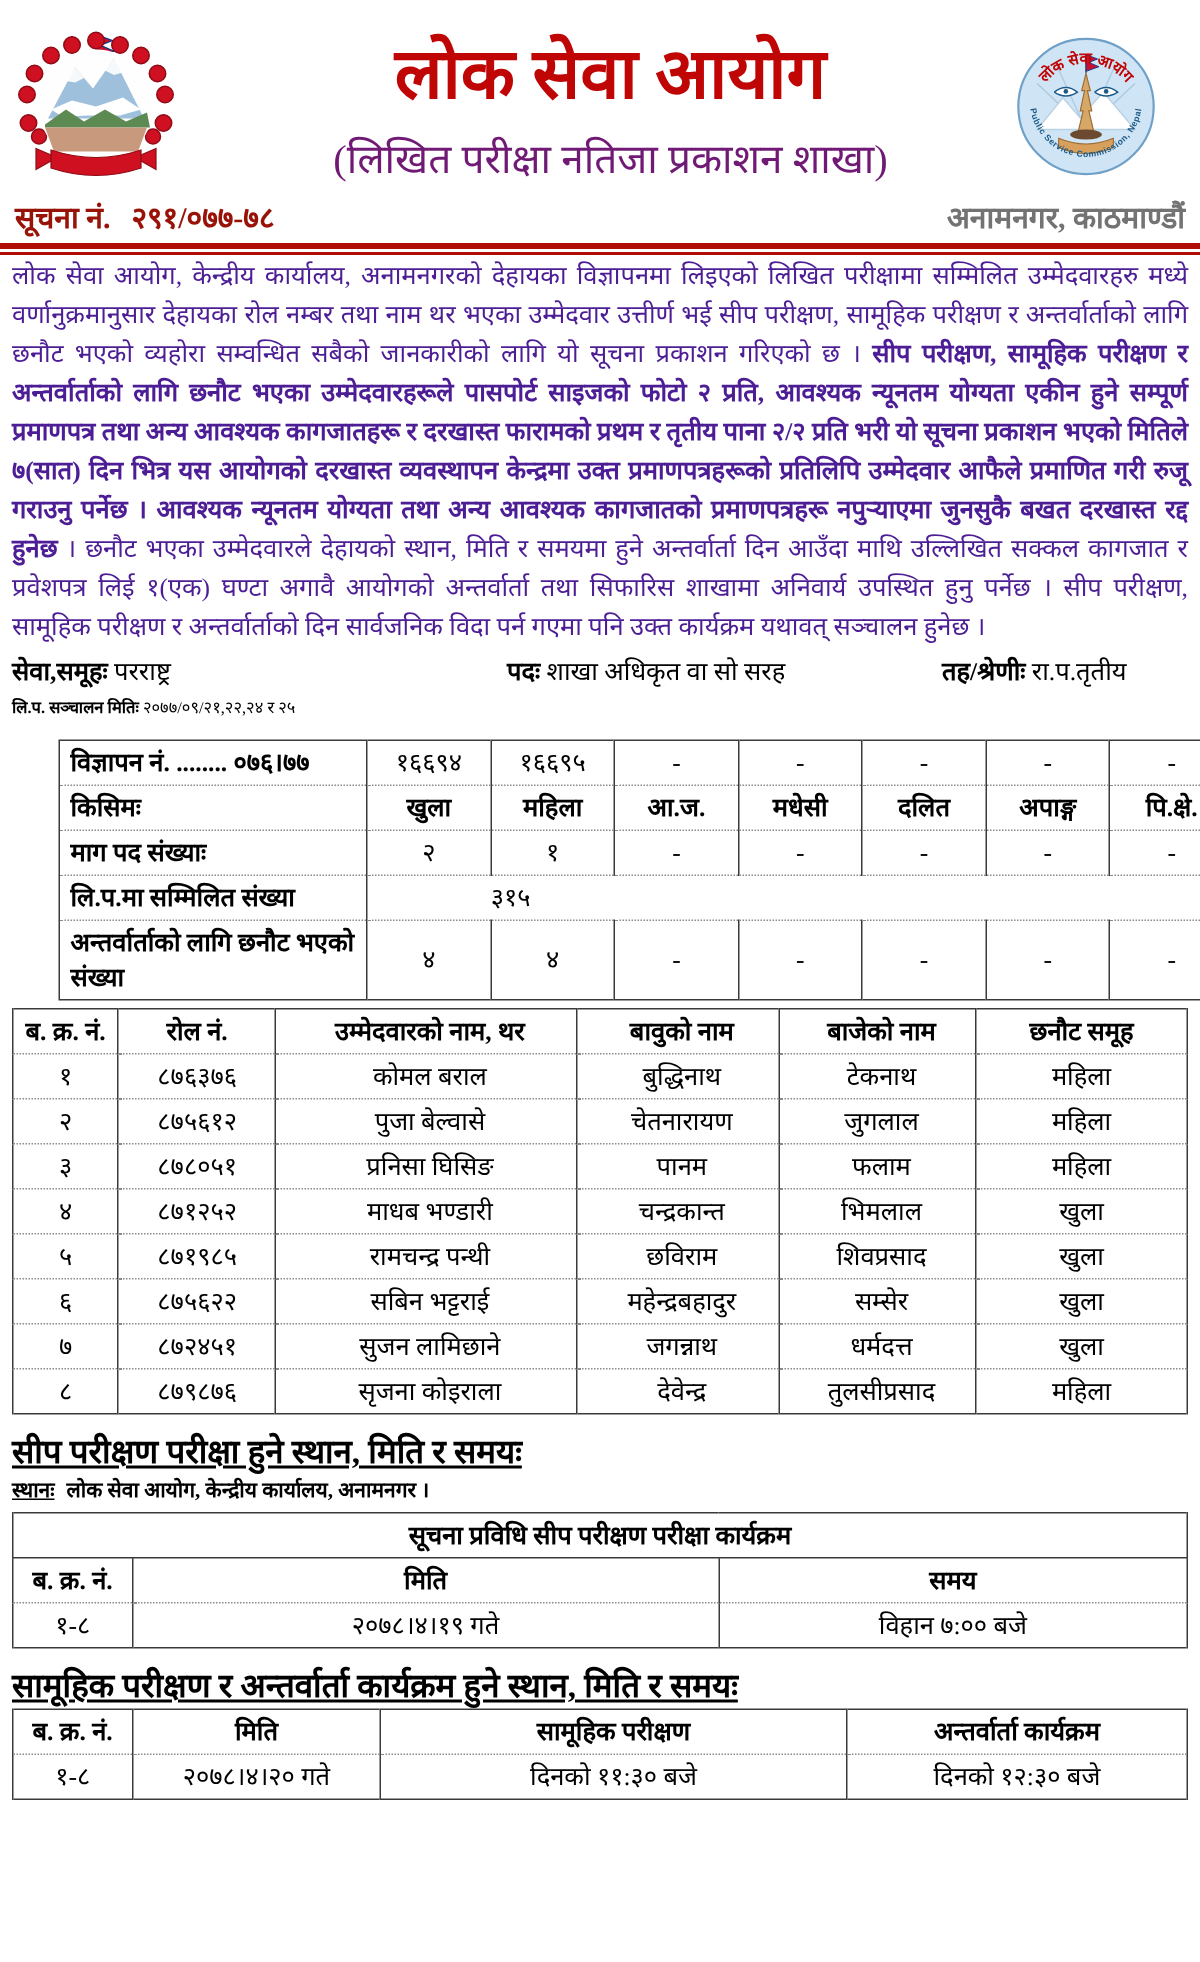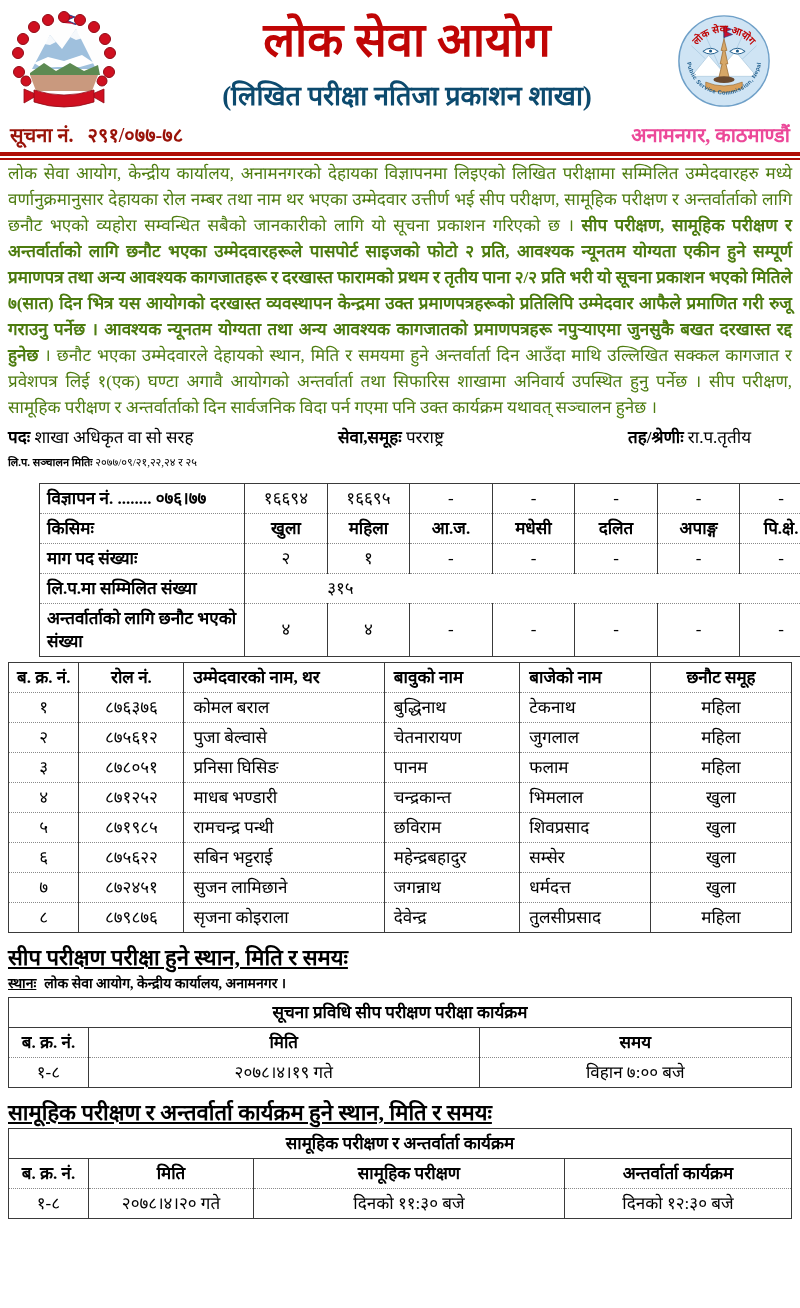--- a/index.html
+++ b/index.html
@@ -2,60 +2,60 @@
 <html><head>
 <meta charset="utf-8">
 <style>
   html,body{margin:0;padding:0;background:#ffffff;}
   .page{
     width:800px;height:1308px;margin:0 auto;background:#fff;
     font-family:"Liberation Serif","DejaVu Serif",serif;
     color:#000;overflow:hidden;position:relative;
   }
   
-  .masthead{display:grid;grid-template-columns:128px 1fr 118px;align-items:start;padding:10px 6px 0 10px;}
+  .masthead{display:grid;grid-template-columns:128px 1fr 118px;align-items:start;padding:20px 6px 0 10px;}
   .logo-box{width:108px;height:102px;}
   .logo-box svg{width:100%;height:100%;}
   .logo-right-box{width:96px;height:98px;margin-top:2px;}
   .logo-right-box svg{width:100%;height:100%;}
   .mast-center{text-align:center;}
   .main-title{
     margin:2px 0 0 0;font-size:47px;line-height:1.2;font-weight:bold;color:#c00505;
     font-family:"Liberation Serif","DejaVu Serif",serif;
   }
-  .sub-title{margin:12px 0 0 0;font-size:27px;line-height:1.2;font-weight:bold;color:#0c4a6e;}
+  .sub-title{margin:12px 0 0 0;font-size:27px;line-height:1.2;font-weight:normal;color:#701a75;}
   .notice-row{display:flex;justify-content:space-between;align-items:flex-end;padding:8px 10px 2px 10px;}
   .notice-left{font-size:20px;font-weight:bold;color:#991208;}
   .notice-left .num{margin-left:14px;}
-  .notice-right{font-size:20px;font-weight:bold;color:#ec4899;}
+  .notice-right{font-size:20px;font-weight:bold;color:#737373;}
   .double-rule{margin:2px 0 0 0;}
   .rule-thick{height:4px;background:#b00d05;}
   .rule-gap{height:2px;background:#fff;}
   .rule-thin{height:2px;background:#b00d05;}
   .date-line{text-align:right;padding:1px 10px 0 0;font-size:17px;color:#7e341f;}
   
   .intro{
-    margin:1px 8px 4px 8px;font-size:17px;line-height:26px;text-align:justify;color:#4d7c0f;
+    margin:1px 8px 4px 8px;font-size:17px;line-height:26px;text-align:justify;color:#4c1d95;
   }
   .b{font-weight:bold;}
   
   .meta-a{display:grid;grid-template-columns:330px 290px 1fr;padding:0 8px;font-size:17px;line-height:25px;}
   .meta-b{display:grid;grid-template-columns:330px 1fr;padding:0 8px 4px 8px;font-size:11px;line-height:25px;}
   .meta-a .lab,.meta-b .lab{font-weight:bold;}
   
   table{border-collapse:collapse;table-layout:fixed;width:784px;margin:0 8px;font-size:17px;}
   th,td{
     border-left:1.5px solid #3a3a3a;border-right:1.5px solid #3a3a3a;
     border-top:1px dotted #8a8a8a;border-bottom:1px dotted #8a8a8a;
     padding:3px 4px;text-align:center;vertical-align:middle;line-height:23px;
     overflow:hidden;white-space:nowrap;
   }
   table{border:1.5px solid #3a3a3a;}
   .lblcell{text-align:left;font-weight:bold;padding-left:7px;}
-  .tl{text-align:left;padding-left:9px;}
+  .tl{text-align:center;padding-left:9px;}
   .summary-table{margin-top:4px;margin-left:39px;}
   .span-val{text-align:left;padding-left:82px;}
   .cand-table{margin-top:5px;}
   .cand-table th{font-weight:bold;}
   .cap-row th{font-weight:bold;border-bottom:1.5px solid #3a3a3a;}
   
   .section-heading{
     margin:8px 8px 2px 8px;font-size:22px;font-weight:bold;text-decoration:underline;
   }
   .venue-line{margin:2px 8px 5px 8px;font-size:14px;font-weight:bold;}
@@ -145,22 +145,22 @@
   <div class="double-rule">
     <div class="rule-thick"></div>
     <div class="rule-gap"></div>
     <div class="rule-thin"></div>
   </div>
 
 
   <p class="intro"><span>लोक सेवा आयोग, केन्द्रीय कार्यालय, अनामनगरको देहायका विज्ञापनमा लिइएको लिखित परीक्षामा सम्मिलित उम्मेदवारहरु मध्ये वर्णानुक्रमानुसार देहायका रोल नम्बर तथा नाम थर भएका उम्मेदवार उत्तीर्ण भई सीप परीक्षण, सामूहिक परीक्षण र अन्तर्वार्ताको लागि छनौट भएको व्यहोरा सम्वन्धित सबैको जानकारीको लागि यो सूचना प्रकाशन गरिएको छ । </span><span class="b">सीप परीक्षण, सामूहिक परीक्षण र अन्तर्वार्ताको लागि छनौट भएका उम्मेदवारहरूले पासपोर्ट साइजको फोटो २ प्रति, आवश्यक न्यूनतम योग्यता एकीन हुने सम्पूर्ण प्रमाणपत्र तथा अन्य आवश्यक कागजातहरू र दरखास्त फारामको प्रथम र तृतीय पाना २/२ प्रति भरी यो सूचना प्रकाशन भएको मितिले ७(सात) दिन भित्र यस आयोगको दरखास्त व्यवस्थापन केन्द्रमा उक्त प्रमाणपत्रहरूको प्रतिलिपि उम्मेदवार आफैले प्रमाणित गरी रुजू गराउनु पर्नेछ । आवश्यक न्यूनतम योग्यता तथा अन्य आवश्यक कागजातको प्रमाणपत्रहरू नपुऱ्याएमा जुनसुकै बखत दरखास्त रद्द हुनेछ</span><span> । छनौट भएका उम्मेदवारले देहायको स्थान, मिति र समयमा हुने अन्तर्वार्ता दिन आउँदा माथि उल्लिखित सक्कल कागजात र प्रवेशपत्र लिई १(एक) घण्टा अगावै आयोगको अन्तर्वार्ता तथा सिफारिस शाखामा अनिवार्य उपस्थित हुनु पर्नेछ । सीप परीक्षण, सामूहिक परीक्षण र अन्तर्वार्ताको दिन सार्वजनिक विदा पर्न गएमा पनि उक्त कार्यक्रम यथावत् सञ्चालन हुनेछ ।</span></p>
 
   <div class="meta-a">
+    <div><span class="lab">सेवा,समूहः</span> <span>परराष्ट्र</span></div>
     <div><span class="lab">पदः</span> <span>शाखा अधिकृत वा सो सरह</span></div>
-    <div><span class="lab">सेवा,समूहः</span> <span>परराष्ट्र</span></div>
     <div><span class="lab">तह/श्रेणीः</span> <span>रा.प.तृतीय</span></div>
   </div>
   <div class="meta-b">
     <div><span class="lab">लि.प. सञ्चालन मितिः</span> <span>२०७७/०९/२१,२२,२४ र २५</span></div>
   </div>
 
   <table class="summary-table">
     <colgroup>
         <col style="width:26.2%">
         <col style="width:10.54%">
@@ -333,23 +333,20 @@
 
   <div class="section-heading">सामूहिक परीक्षण र अन्तर्वार्ता कार्यक्रम हुने स्थान, मिति र समयः</div>
   <table>
     <colgroup>
         <col style="width:10.2%">
         <col style="width:21.1%">
         <col style="width:39.7%">
         <col style="width:29%">
       </colgroup>
     <tbody>
-        <tr class="cap-row">
-      <th colspan="4">सामूहिक परीक्षण र अन्तर्वार्ता कार्यक्रम</th>
-    </tr>
     <tr>
       <th>ब. क्र. नं.</th>
       <th>मिति</th>
       <th>सामूहिक परीक्षण</th>
       <th>अन्तर्वार्ता कार्यक्रम</th>
     </tr>
     <tr>
       <td>१-८</td>
       <td>२०७८।४।२० गते</td>
       <td>दिनको ११:३० बजे</td>

